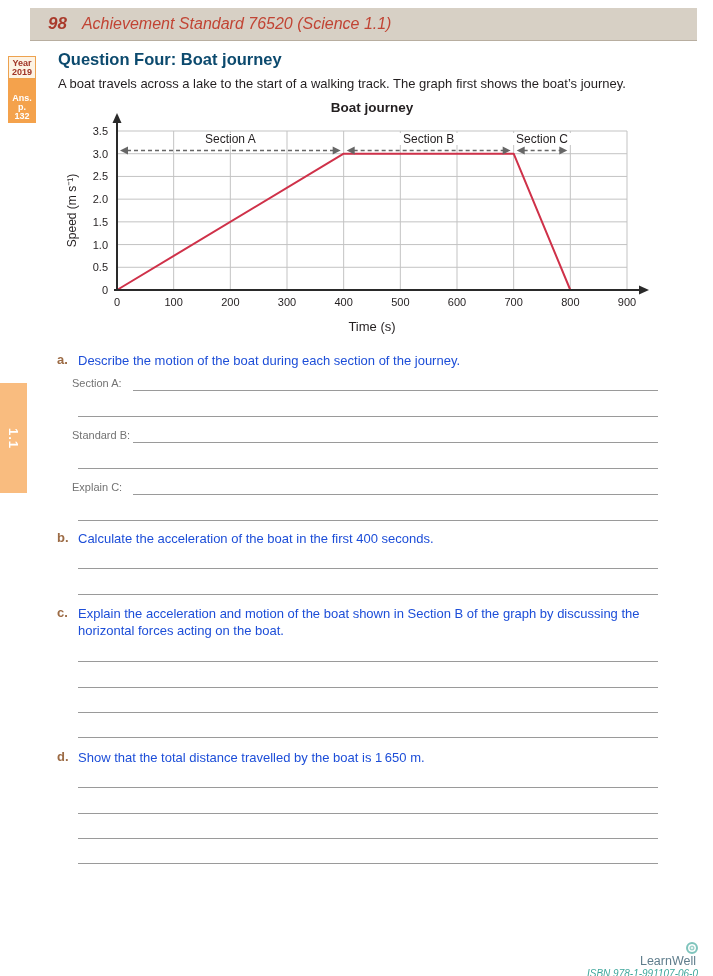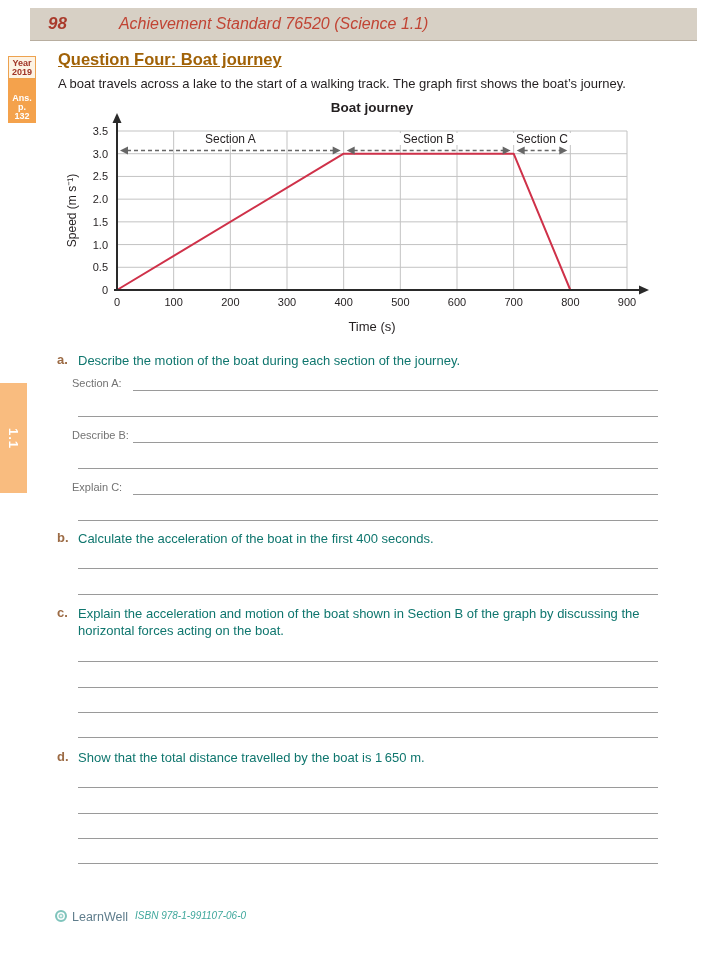--- a/index.html
+++ b/index.html
@@ -3,48 +3,48 @@
 <meta charset="utf-8">
 <style>
   html,body{margin:0;padding:0;}
   body{
     width:713px;height:976px;position:relative;background:#ffffff;
     font-family:"Liberation Sans",sans-serif;color:#231f20;overflow:hidden;
   }
   .band{
     position:absolute;top:8px;left:30px;right:16px;height:32px;
     background:#d7d0c5;border-bottom:1px solid #b8aea0;
-    display:flex;align-items:center;gap:37px;
+    display:flex;align-items:center;
   }
   .pnum{margin-left:18px;font-size:17px;font-weight:bold;font-style:italic;color:#a93a2b;}
   .ptitle{margin-left:15px;font-size:16px;font-style:italic;color:#c14434;}
   .badge{position:absolute;left:8px;top:56px;width:28px;text-align:center;line-height:1;}
   .badge-year{
     font-size:9px;font-weight:bold;color:#a03426;background:#fdf3e4;
     border:1px solid #eda24f;padding:2px 2px 1px 2px;
   }
   .badge-ans{font-size:9px;font-weight:bold;color:#ffffff;background:#f4a24c;padding:15px 2px 2px 2px;}
-  .qtitle{position:absolute;left:58px;top:50px;margin:0;font-size:16.5px;font-weight:bold;color:#a16207;text-decoration:underline;}
+  .qtitle{position:absolute;left:58px;top:50px;margin:0;font-size:16.5px;font-weight:bold;color:#0c4a6e;}
   .intro{position:absolute;left:58px;top:76px;margin:0;font-size:13px;color:#231f20;}
   #chart-svg{position:absolute;left:0;top:96px;}
   .side-tab{
     position:absolute;left:0;top:383px;width:27px;height:110px;background:#f9bc7f;
     display:flex;align-items:center;justify-content:center;
   }
   .side-tab span{
     transform:rotate(90deg);color:#ffffff;font-weight:bold;font-size:13px;letter-spacing:1px;white-space:nowrap;
   }
   .q{position:absolute;left:57px;width:606px;}
   .qletter{position:absolute;left:0;top:0;font-size:13px;font-weight:bold;color:#9c6b45;}
-  .qtext{position:absolute;left:21px;top:0;width:585px;font-size:13px;line-height:17px;color:#0f766e;}
+  .qtext{position:absolute;left:21px;top:0;width:585px;font-size:13px;line-height:17px;color:#1d4ed8;}
   .part-label{position:absolute;left:72px;font-size:11px;color:#737373;}
   .ans-line{position:absolute;height:0;border-bottom:1.2px solid #9a9a9a;}
   .footer{
-    position:absolute;left:55px;top:910px;right:10px;height:18px;
-    display:flex;align-items:flex-start;white-space:nowrap;
+    position:absolute;left:55px;top:942px;right:10px;height:18px;
+    display:flex;align-items:flex-end;white-space:nowrap;flex-direction:column;
   }
   .logo-ring{
     width:8px;height:8px;border:2px solid #7fc4bc;border-radius:50%;
     box-shadow:inset 0 0 0 1.5px #ffffff, inset 0 0 0 3px #9fd2cb;
     margin-right:5px;flex:none;
   }
   .brand{font-size:12.5px;color:#5f7d8c;margin-right:7px;}
   .isbn{font-size:10px;font-style:italic;color:#3fa79c;margin-right:5px;}
   .copy{font-size:10px;font-style:italic;color:#5f7d8c;}
 </style>
@@ -128,21 +128,21 @@
   <span>1.1</span>
 </div>
 
 <div class="q" style="top:352px">
   <span class="qletter">a.</span>
   <span class="qtext">Describe the motion of the boat during each section of the journey.</span>
 </div>
 <div class="part-label" style="top:377px">Section A:</div>
 <div class="ans-line" style="top:390px;left:133px;width:525px"></div>
 <div class="ans-line" style="top:416px;left:78px;width:580px"></div>
-<div class="part-label" style="top:429px">Describe B:</div>
+<div class="part-label" style="top:429px">Standard B:</div>
 <div class="ans-line" style="top:442px;left:133px;width:525px"></div>
 <div class="ans-line" style="top:468px;left:78px;width:580px"></div>
 <div class="part-label" style="top:481px">Explain C:</div>
 <div class="ans-line" style="top:494px;left:133px;width:525px"></div>
 <div class="ans-line" style="top:520px;left:78px;width:580px"></div>
 
 <div class="q" style="top:530px">
   <span class="qletter">b.</span>
   <span class="qtext">Calculate the acceleration of the boat in the first 400 seconds.</span>
 </div>

